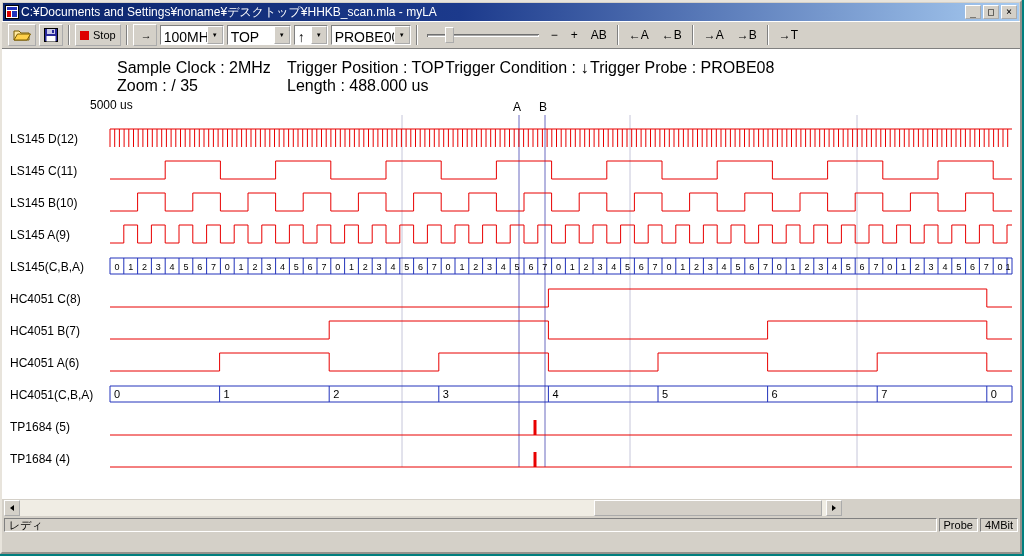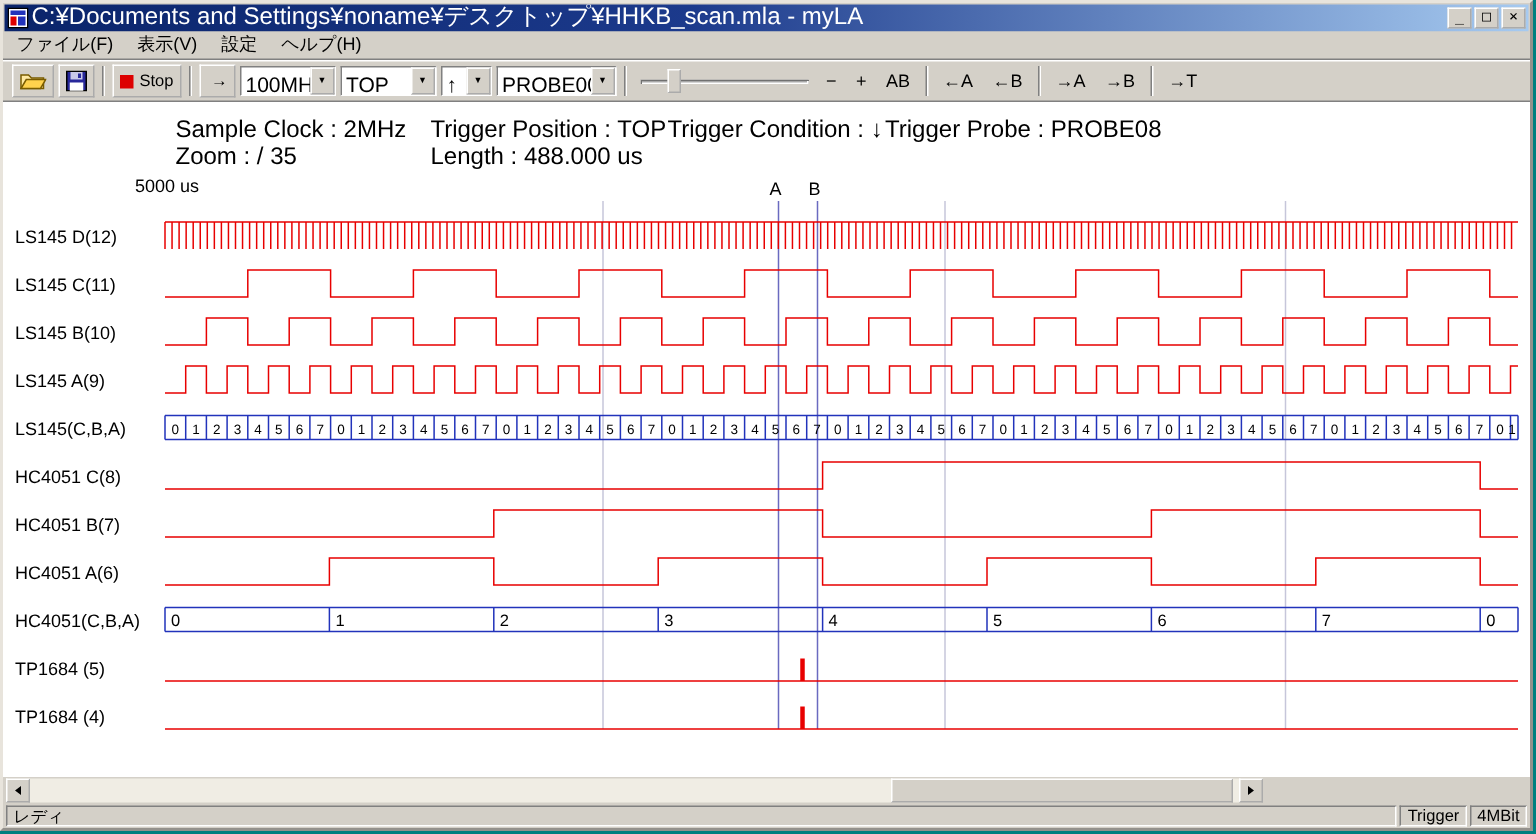--- a/index.html
+++ b/index.html
@@ -1,19 +1,19 @@
 <!DOCTYPE html>
 <html><head>
 <meta charset="utf-8">
 <style>
   *{box-sizing:border-box;margin:0;padding:0}
   html,body{width:1024px;height:556px;background:#007f7f;font-family:"Liberation Sans","DejaVu Sans",sans-serif;font-size:12px;color:#000;overflow:hidden}
   .window{position:absolute;left:0;top:0;width:1022px;height:554px;background:#d4d0c8;border:2px outset #e8e4dc}
   .titlebar{height:18px;margin:1px 1px 0 1px;padding:0 2px;display:flex;align-items:center;gap:2px;background:linear-gradient(90deg,#0a246a 0%,#1c3a8c 45%,#a6caf0 100%);color:#fff}
-  .titlebar .title{flex:1;font-size:16px;line-height:18px;white-space:nowrap;overflow:hidden}
+  .titlebar .title{flex:1;font-size:12px;line-height:18px;white-space:nowrap;overflow:hidden}
   .app-icon{width:14px;height:14px;display:inline-block}
   .tb-btn{width:16px;height:14px;background:#d4d0c8;border:1px outset #fff;color:#000;font-size:10px;line-height:12px;text-align:center;font-family:"DejaVu Sans Mono",monospace;cursor:default}
   .menubar{height:19px;display:flex;align-items:center;padding-left:1px;background:#d4d0c8;border-bottom:1px solid #808080}
   .menu-item{padding:2px 8px 3px 8px;cursor:default}
   .toolbar{height:28px;display:flex;align-items:center;padding:0 2px 0 6px;gap:3px;background:#d4d0c8;border-top:1px solid #fff;border-bottom:1px solid #808080}
   .tool-btn{height:22px;min-width:24px;background:#d4d0c8;border:1px outset #fff;display:flex;align-items:center;justify-content:flex-end;gap:4px;font-size:11px;padding:0 4px;font-family:inherit;cursor:default}
   .stop-square{width:9px;height:9px;background:#dd0000;display:inline-block}
   .sep{width:2px;height:20px;border-left:1px solid #808080;border-right:1px solid #fff;margin:0 2px}
   .combo{height:20px;display:flex;border:1px solid;border-color:#808080 #fff #fff #808080;background:#fff}
   .combo-text{flex:1;padding:3px 2px 0 3px;font-size:14px;white-space:nowrap;overflow:hidden}
@@ -51,26 +51,20 @@
           <rect x="2" y="6" width="4" height="6" fill="#dd0000"></rect>
           <rect x="7" y="6" width="5" height="6" fill="#2233bb"></rect>
         </svg>
     </span>
     <span class="title">C:¥Documents and Settings¥noname¥デスクトップ¥HHKB_scan.mla - myLA</span>
     <span class="tb-btn">_</span>
     <span class="tb-btn">□</span>
     <span class="tb-btn">×</span>
   </div>
 
-  <div class="menubar">
-    <span class="menu-item">ファイル(F)</span>
-    <span class="menu-item">表示(V)</span>
-    <span class="menu-item">設定</span>
-    <span class="menu-item">ヘルプ(H)</span>
-  </div>
 
   <div class="toolbar">
     <button class="tool-btn">
       <svg width="18" height="14">
           <path d="M1 12 V3 h5 l2 2 h8 v7 z" fill="#ffe9a2" stroke="#7a5c00"></path>
           <path d="M1 12 l3.5 -6 h13 l-3.5 6 z" fill="#ffd24d" stroke="#7a5c00"></path>
         </svg>
     </button>
     <button class="tool-btn">
       <svg width="14" height="14">
@@ -248,17 +242,17 @@
         <div class="scroll-thumb"></div>
       </div>
       <div class="scroll-btn">
           <span class="tri-right"></span>
         </div>
     </div>
   </div>
 
   <div class="statusbar">
     <div class="status-pane status-left">レディ</div>
-    <div class="status-pane">Trigger</div>
+    <div class="status-pane">Probe</div>
     <div class="status-pane">4MBit</div>
   </div>
 
 </div>
 
 </body></html>

